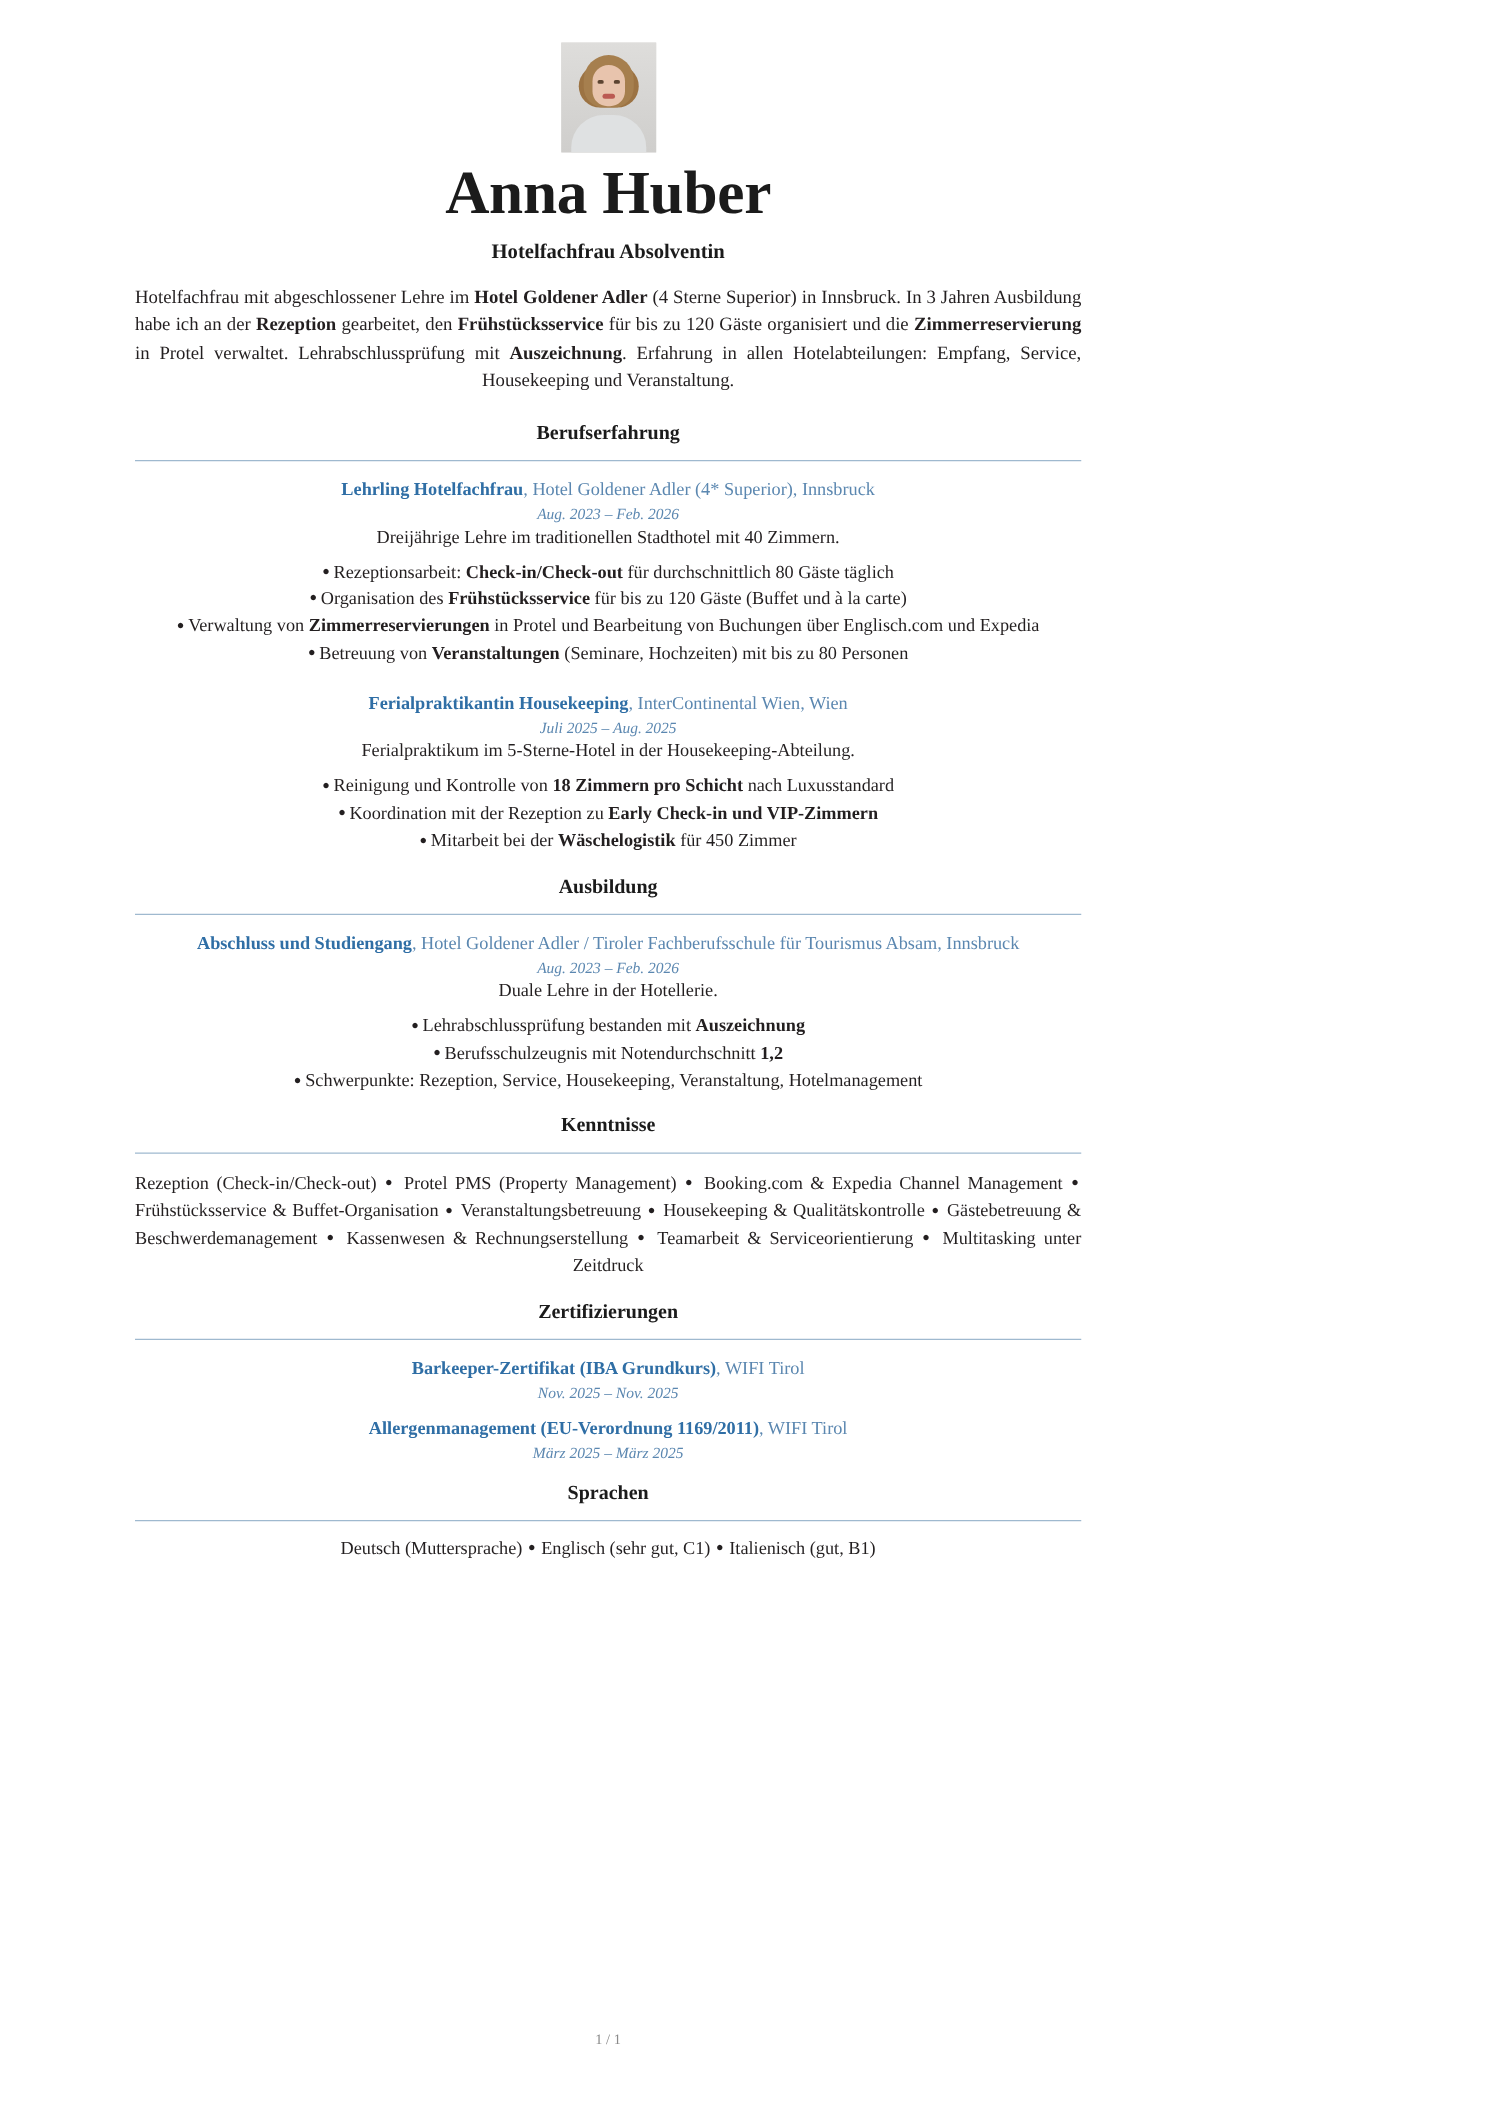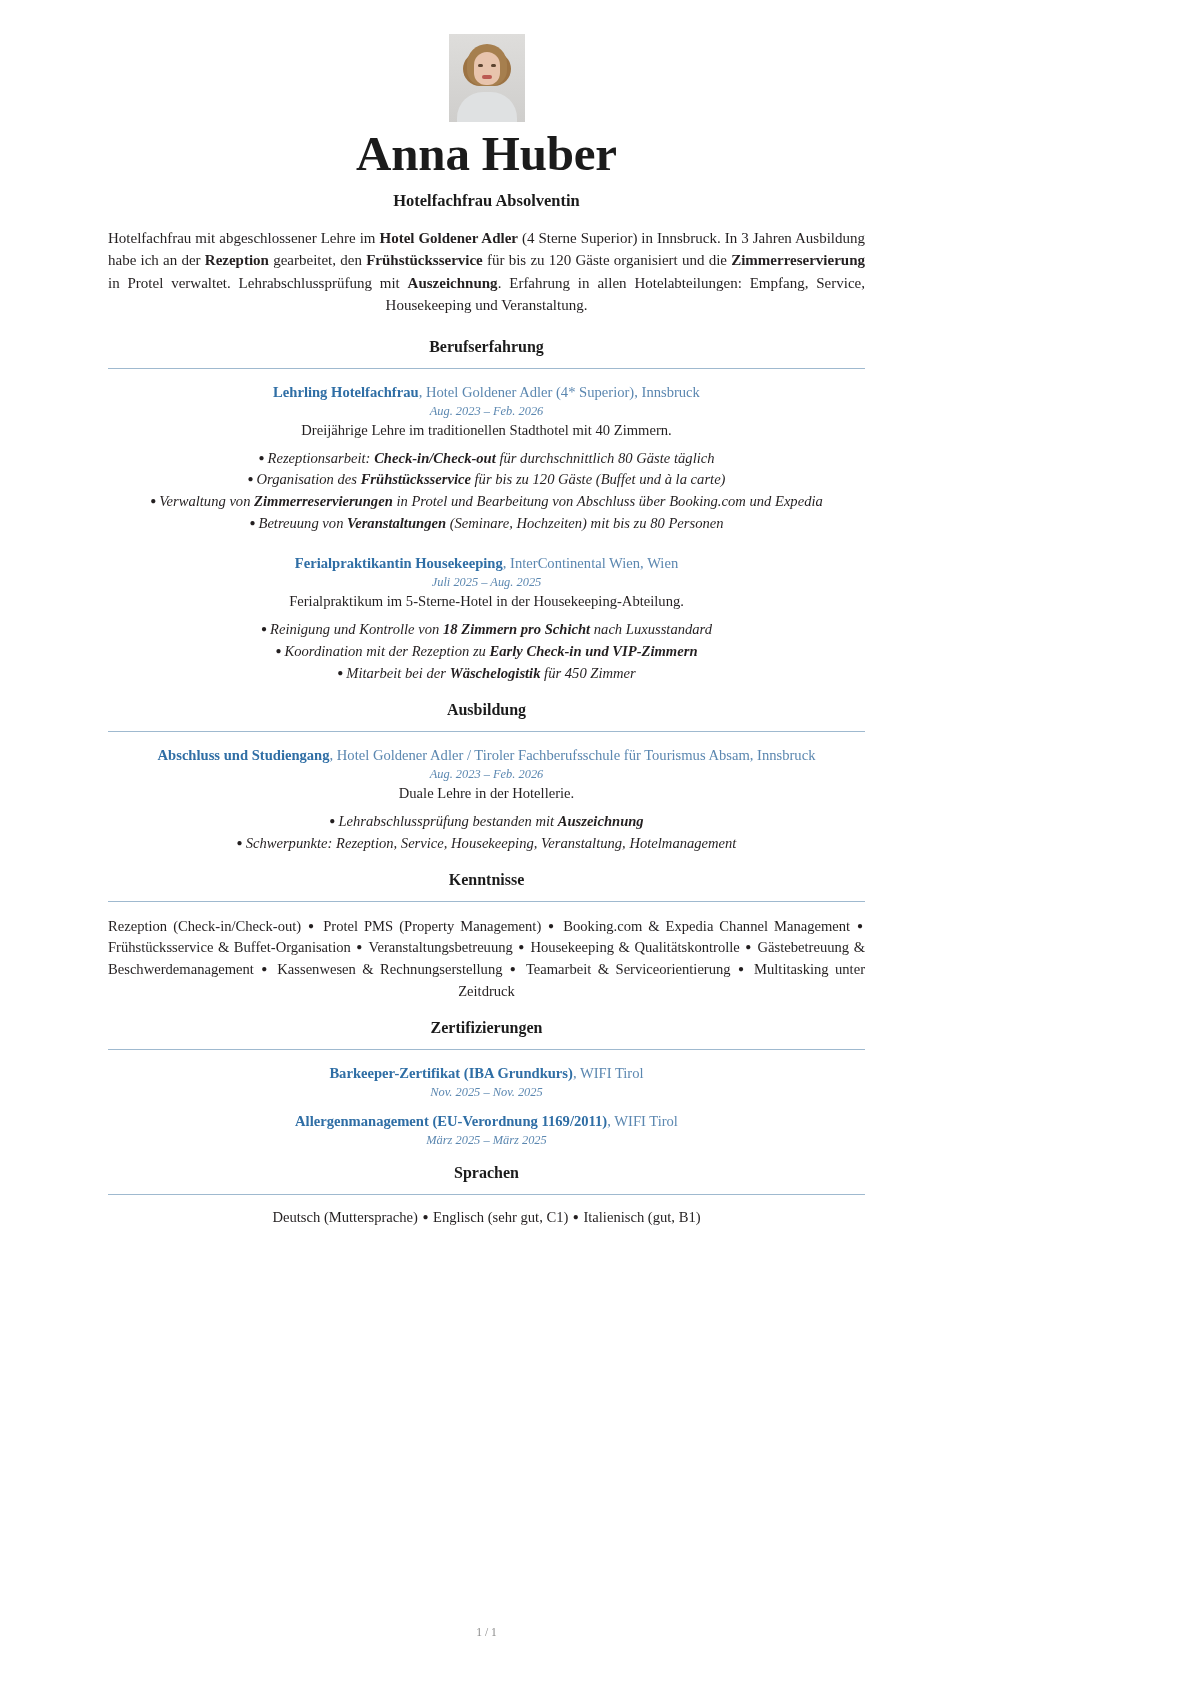--- a/index.html
+++ b/index.html
@@ -168,21 +168,20 @@
   .entry-desc {
     text-align: center;
     font-size: 14.6px;
     color: #231f20;
     margin-top: 3px;
   }
   .bullets {
     margin: 9px 0 0 0;
     padding: 0;
     list-style: none;
-    font-style: italic;
   }
   .bullets li {
     text-align: center;
     font-size: 14.6px;
     line-height: 1.5;
     color: #231f20;
   }
   .bullets li .dot {
     font-size: 10px;
     vertical-align: 2px;
@@ -246,21 +245,21 @@
 
   <div class="section-title">Berufserfahrung</div>
   <div>
       <div class="entry">
         <div class="entry-head"><b>Lehrling Hotelfachfrau</b><span>, Hotel Goldener Adler (4* Superior), Innsbruck</span></div>
         <div class="entry-dates">Aug. 2023 – Feb. 2026</div>
         <div class="entry-desc">Dreijährige Lehre im traditionellen Stadthotel mit 40 Zimmern.</div>
         <ul class="bullets">
           <li><span class="dot">●</span><span>Rezeptionsarbeit: </span><b>Check-in/Check-out</b><span> für durchschnittlich 80 Gäste täglich</span></li>
           <li><span class="dot">●</span><span>Organisation des </span><b>Frühstücksservice</b><span> für bis zu 120 Gäste (Buffet und à la carte)</span></li>
-          <li><span class="dot">●</span><span>Verwaltung von </span><b>Zimmerreservierungen</b><span> in Protel und Bearbeitung von Abschluss über Booking.com und Expedia</span></li>
+          <li><span class="dot">●</span><span>Verwaltung von </span><b>Zimmerreservierungen</b><span> in Protel und Bearbeitung von Buchungen über Englisch.com und Expedia</span></li>
           <li><span class="dot">●</span><span>Betreuung von </span><b>Veranstaltungen</b><span> (Seminare, Hochzeiten) mit bis zu 80 Personen</span></li>
         </ul>
       </div>
       <div class="entry-gap"></div>
       <div class="entry">
         <div class="entry-head"><b>Ferialpraktikantin Housekeeping</b><span>, InterContinental Wien, Wien</span></div>
         <div class="entry-dates">Juli 2025 – Aug. 2025</div>
         <div class="entry-desc">Ferialpraktikum im 5-Sterne-Hotel in der Housekeeping-Abteilung.</div>
         <ul class="bullets">
           <li><span class="dot">●</span><span>Reinigung und Kontrolle von </span><b>18 Zimmern pro Schicht</b><span> nach Luxusstandard</span></li>
@@ -271,20 +270,21 @@
     </div>
 
   <div class="section-title">Ausbildung</div>
   <div>
       <div class="entry">
         <div class="entry-head"><b>Abschluss und Studiengang</b><span>, Hotel Goldener Adler / Tiroler Fachberufsschule für Tourismus Absam, Innsbruck</span></div>
         <div class="entry-dates">Aug. 2023 – Feb. 2026</div>
         <div class="entry-desc">Duale Lehre in der Hotellerie.</div>
         <ul class="bullets">
           <li><span class="dot">●</span><span>Lehrabschlussprüfung bestanden mit </span><b>Auszeichnung</b></li>
+          <li><span class="dot">●</span><span>Berufsschulzeugnis mit Notendurchschnitt </span><b>1,2</b></li>
           <li><span class="dot">●</span><span>Schwerpunkte: Rezeption, Service, Housekeeping, Veranstaltung, Hotelmanagement</span></li>
         </ul>
       </div>
     </div>
 
   <div class="section-title">Kenntnisse</div>
   <div class="skills"><span>Rezeption (Check-in/Check-out)</span><span class="dot"> ● </span><span>Protel PMS (Property Management)</span><span class="dot"> ● </span><span>Booking.com &amp; Expedia Channel Management</span><span class="dot"> ● </span><span>Frühstücksservice &amp; Buffet-Organisation</span><span class="dot"> ● </span><span>Veranstaltungsbetreuung</span><span class="dot"> ● </span><span>Housekeeping &amp; Qualitätskontrolle</span><span class="dot"> ● </span><span>Gästebetreuung &amp; Beschwerdemanagement</span><span class="dot"> ● </span><span>Kassenwesen &amp; Rechnungserstellung</span><span class="dot"> ● </span><span>Teamarbeit &amp; Serviceorientierung</span><span class="dot"> ● </span><span>Multitasking unter Zeitdruck</span></div>
 
   <div class="section-title">Zertifizierungen</div>
   <div>

